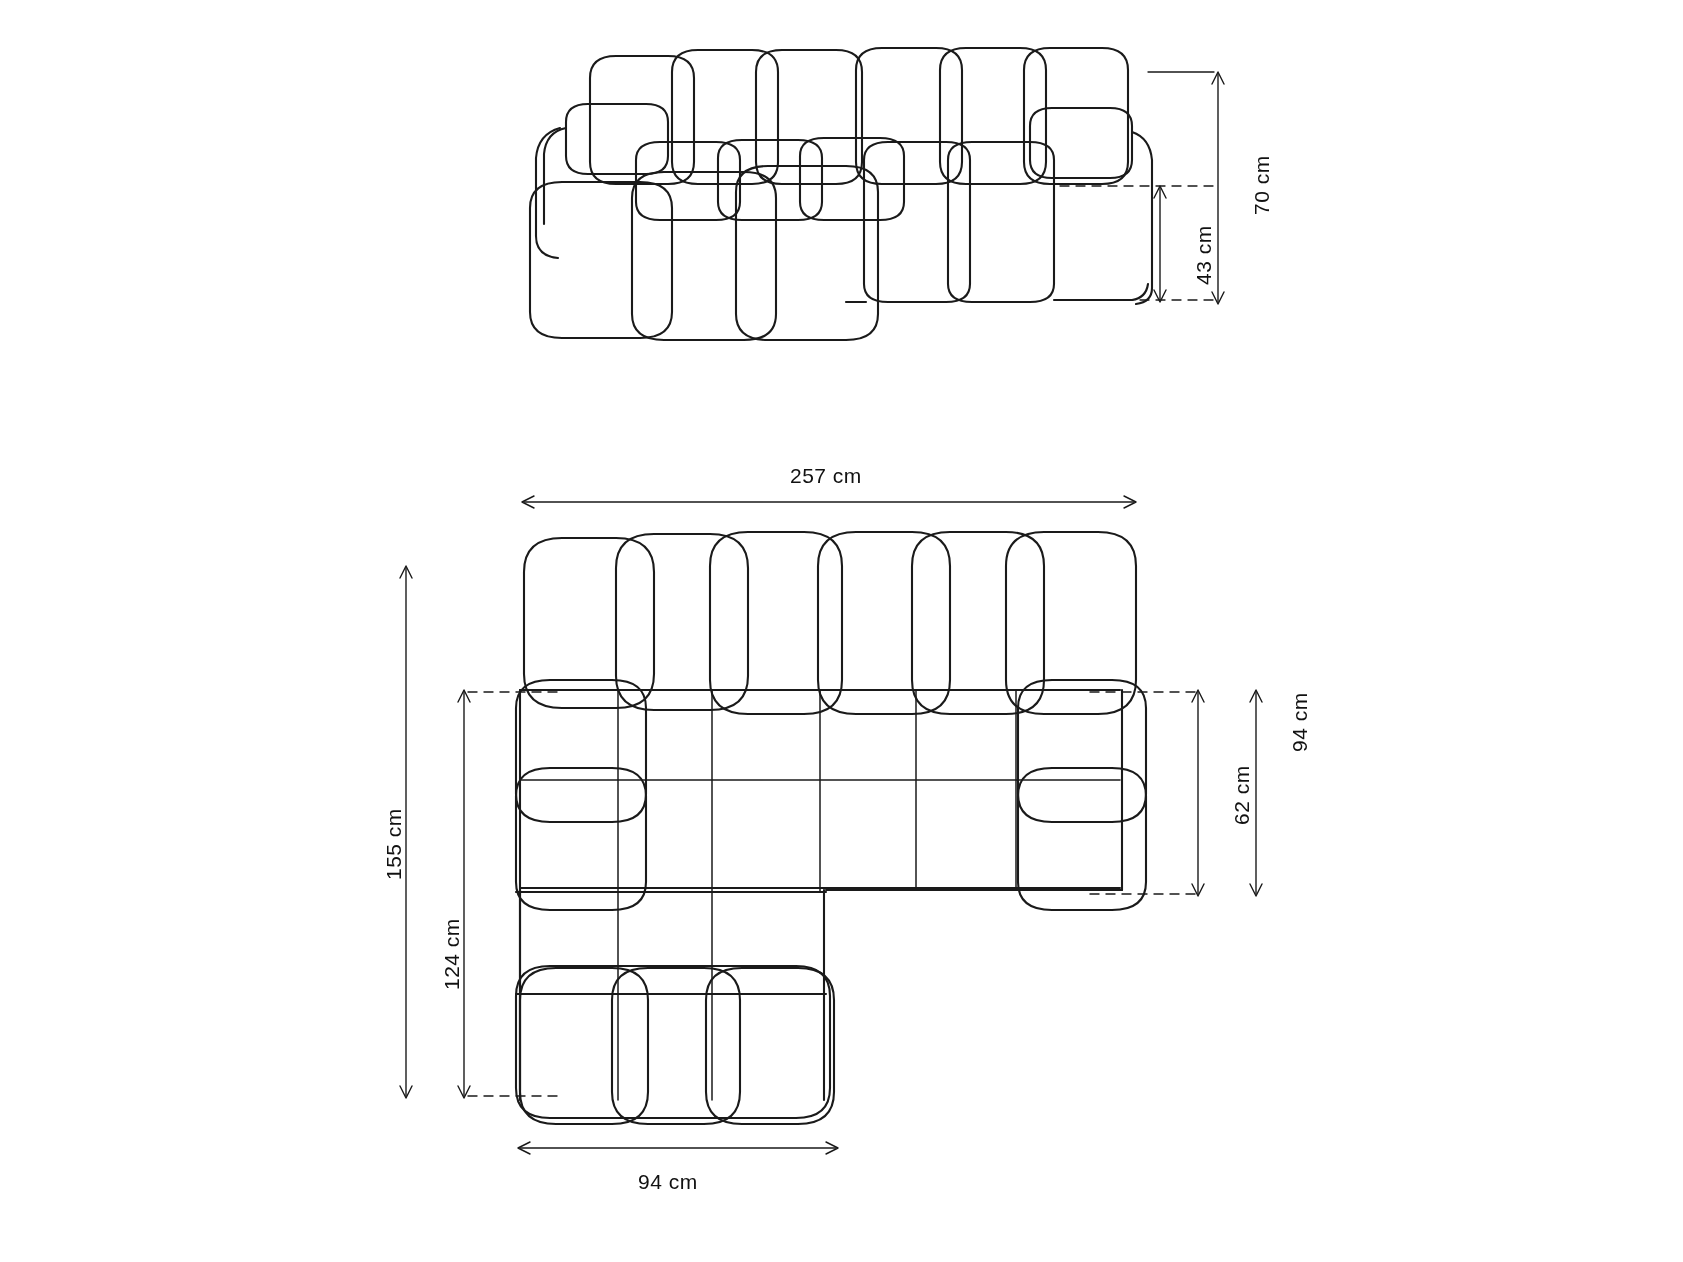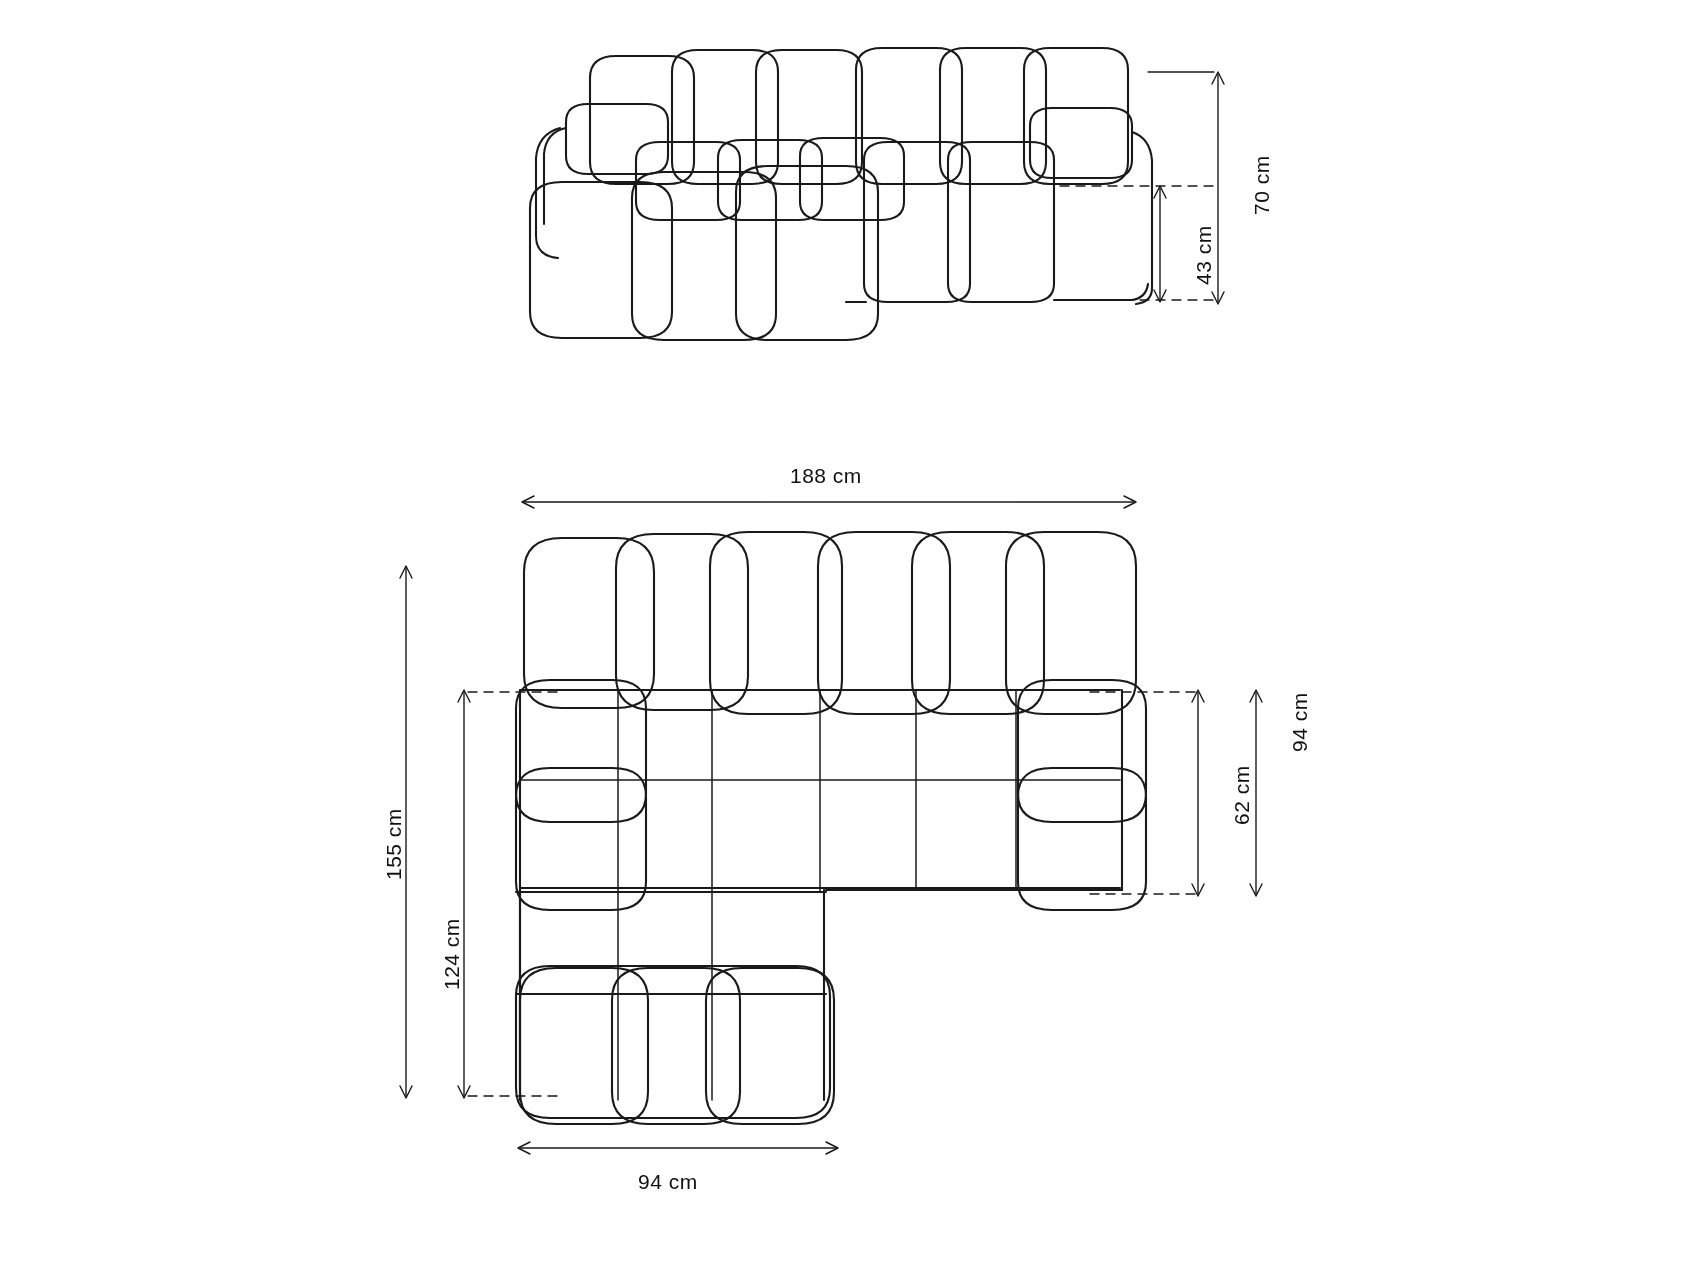--- a/index.html
+++ b/index.html
@@ -173,21 +173,21 @@
         <path d="M826 1142 l12 6 l-12 6"></path>
       </g>
 
     </g>
   </svg>
 
   <div class="dim-label rot" style="left:1250px; top:215px;">70 cm</div>
 
   <div class="dim-label rot" style="left:1192px; top:285px;">43 cm</div>
 
-  <div class="dim-label" style="left:790px; top:464px;">188 cm</div>
+  <div class="dim-label" style="left:790px; top:464px;">257 cm</div>
 
   <div class="dim-label rot" style="left:382px; top:880px;">155 cm</div>
 
   <div class="dim-label rot" style="left:440px; top:990px;">124 cm</div>
 
   <div class="dim-label rot" style="left:1288px; top:752px;">94 cm</div>
 
   <div class="dim-label rot" style="left:1230px; top:825px;">62 cm</div>
 
   <div class="dim-label" style="left:638px; top:1170px;">94 cm</div>

